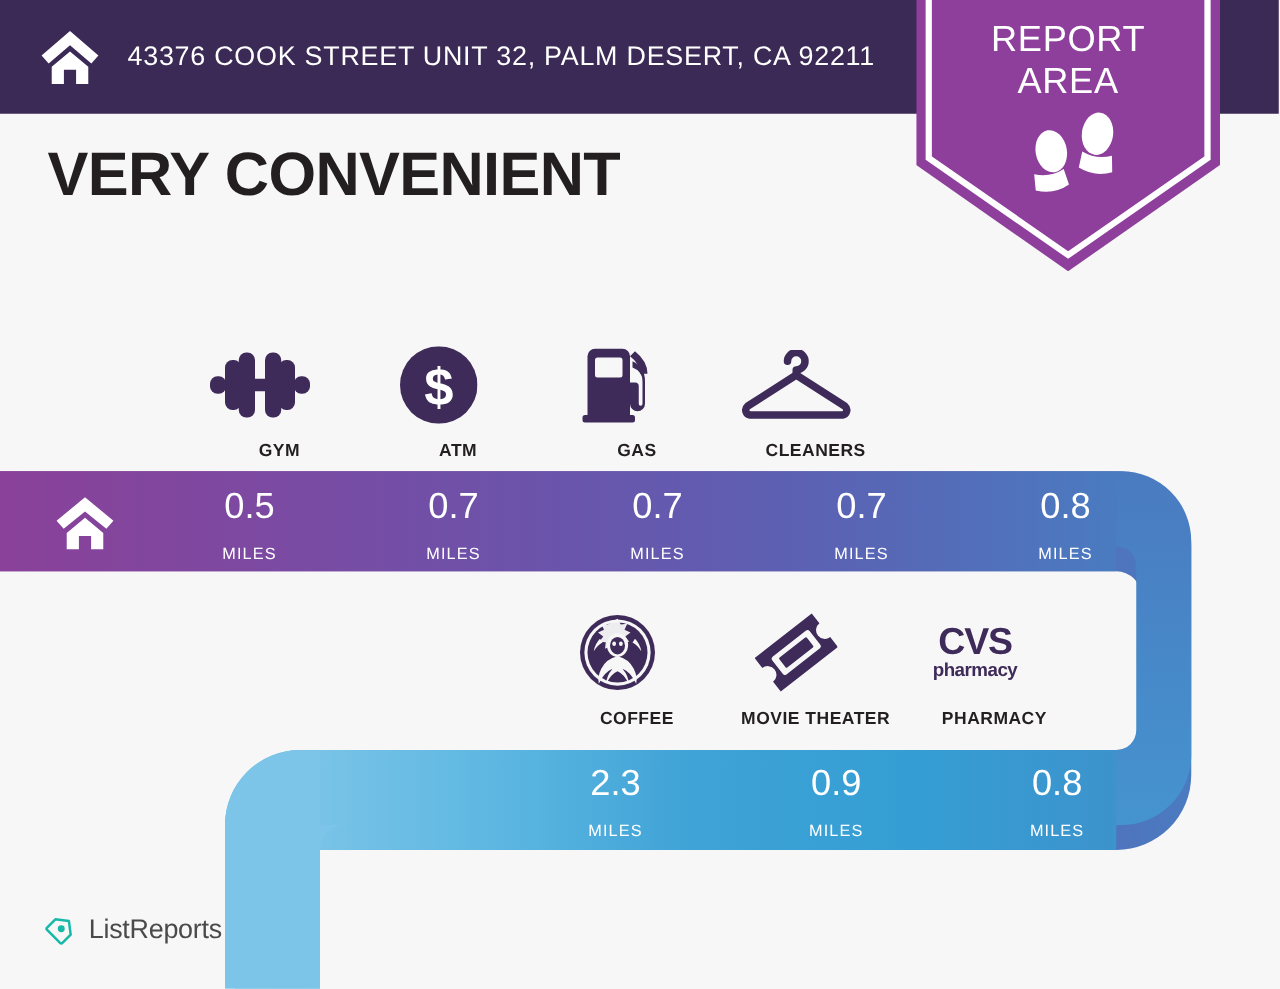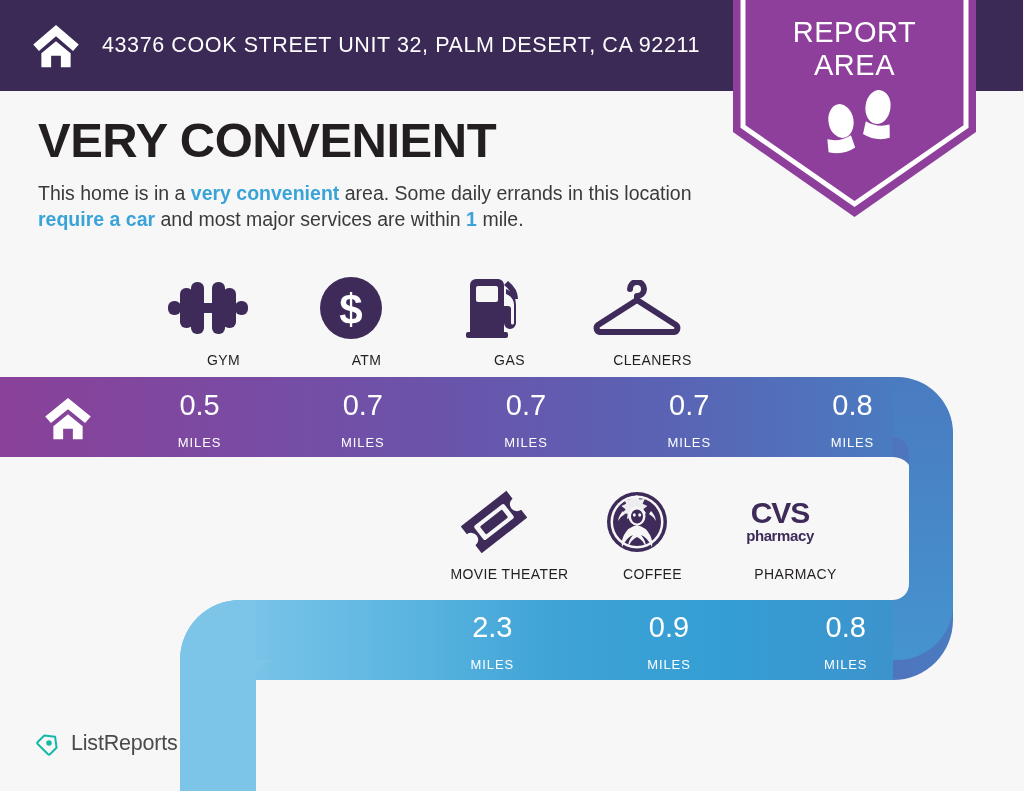--- a/index.html
+++ b/index.html
@@ -51,21 +51,21 @@
   
   .icon-row { position:absolute; z-index:4; display:flex; }
   .icon-row.row1 { left:136px; top:276px; width:780px; }
   .icon-row.row2 { left:422px; top:490px; width:494px; }
   .icon-cell {
     width:143px; display:flex; flex-direction:column;
     align-items:center; justify-content:flex-end;
   }
   .icon-glyph { height:64px; display:flex; align-items:center; justify-content:center; }
   .icon-label {
-    margin-top:12px; font-size:14px; font-weight:normal;
+    margin-top:12px; font-size:14px; font-weight:bold;
     color:#231f20; letter-spacing:0.4px; text-align:center; white-space:nowrap;margin-left:32px;
   }
 
   
   .ribbon-svg { position:absolute; left:0; top:0; width:1024px; height:791px; z-index:1; }
 
   .bar-values { position:absolute; z-index:3; display:flex;gap:36px; }
   .bar-values.row1 { left:136px; top:386px; width:780px; height:68px; }
   .bar-values.row2 { left:422px; top:608px; width:494px; height:68px; }
   .val-cell {
@@ -201,21 +201,20 @@
       </g>
     </svg>
     <div class="badge-text">
       <div>REPORT</div>
       <div>AREA</div>
     </div>
   </div>
 
   <div class="headline-wrap">
     <div class="headline">VERY CONVENIENT</div>
-    <div class="subtext"><span>This home is in a </span><span class="hl">very convenient</span><span> area. Some daily errands in this location </span><span class="hl">require a car</span><span> and most major services are within </span><span class="hl">1</span><span> mile.</span></div>
   </div>
 
   <div class="icon-row row1">
 
     <div class="icon-cell">
       <div class="icon-glyph">
         <svg width="92" height="58" viewBox="0 0 92 58" xmlns="http://www.w3.org/2000/svg">
           <g fill="#3e2b59">
             <rect x="18" y="9" width="13" height="40" rx="6"></rect>
             <rect x="29" y="3" width="13" height="52" rx="6"></rect>
@@ -294,33 +293,20 @@
       <div class="val-num">0.7</div>
       <div class="val-unit">MILES</div>
     </div>
     <div class="val-cell">
       <div class="val-num">0.8</div>
       <div class="val-unit">MILES</div>
     </div>
   </div>
 
   <div class="icon-row row2">
-
-    <div class="icon-cell">
-      <div class="icon-glyph">
-        <svg width="66" height="66" viewBox="0 0 66 66" xmlns="http://www.w3.org/2000/svg">
-          <g transform="rotate(-38 33 33)">
-            <path d="M4 16 h58 v10 a7 7 0 0 0 0 14 v10 h-58 v-10 a7 7 0 0 0 0 -14 z" fill="#3e2b59"></path>
-            <rect x="14" y="24" width="38" height="18" rx="2" fill="#f7f7f7"></rect>
-            <rect x="19" y="28" width="28" height="10" rx="1" fill="#3e2b59"></rect>
-          </g>
-        </svg>
-      </div>
-      <div class="icon-label">MOVIE THEATER</div>
-    </div>
 
     <div class="icon-cell">
       <div class="icon-glyph">
         <svg width="62" height="62" viewBox="0 0 62 62" xmlns="http://www.w3.org/2000/svg">
           <circle cx="31" cy="31" r="30" fill="#3e2b59"></circle>
           <circle cx="31" cy="31" r="26.5" fill="#f7f7f7"></circle>
           <circle cx="31" cy="31" r="24" fill="#3e2b59"></circle>
           <path d="M31 4 l2.6 4.6 l5.2 -0.6 l-2.2 4.8 l4.8 2.2 l-4.2 3.2 l3.2 4.2
                    l-5.2 0.4 l0.6 5.2 l-4.8 -2.2 l-2.6 4.6 l-2.6 -4.6 l-4.8 2.2 l0.6 -5.2
                    l-5.2 -0.4 l3.2 -4.2 l-4.2 -3.2 l4.8 -2.2 l-2.2 -4.8 l5.2 0.6 z" fill="#f7f7f7" opacity="0.95"></path>
@@ -332,20 +318,33 @@
                    q4 -8 9 -10 q5 2 9 10 q0 -6 -5 -12 q6 2 11 12 q1 -6 -2 -12 q-4 -8 -13 -10 z" fill="#f7f7f7"></path>
           <path d="M17 20 q-4 4 -5 10 q3 -5 7 -7 z" fill="#f7f7f7"></path>
           <path d="M45 20 q4 4 5 10 q-3 -5 -7 -7 z" fill="#f7f7f7"></path>
         </svg>
       </div>
       <div class="icon-label">COFFEE</div>
     </div>
 
     <div class="icon-cell">
       <div class="icon-glyph">
+        <svg width="66" height="66" viewBox="0 0 66 66" xmlns="http://www.w3.org/2000/svg">
+          <g transform="rotate(-38 33 33)">
+            <path d="M4 16 h58 v10 a7 7 0 0 0 0 14 v10 h-58 v-10 a7 7 0 0 0 0 -14 z" fill="#3e2b59"></path>
+            <rect x="14" y="24" width="38" height="18" rx="2" fill="#f7f7f7"></rect>
+            <rect x="19" y="28" width="28" height="10" rx="1" fill="#3e2b59"></rect>
+          </g>
+        </svg>
+      </div>
+      <div class="icon-label">MOVIE THEATER</div>
+    </div>
+
+    <div class="icon-cell">
+      <div class="icon-glyph">
         <svg width="92" height="58" viewBox="0 0 92 58" xmlns="http://www.w3.org/2000/svg">
           <text x="46" y="30" text-anchor="middle" font-family="'Liberation Sans',sans-serif" font-size="30" font-weight="bold" fill="#3e2b59" letter-spacing="-1">CVS</text>
           <text x="46" y="48" text-anchor="middle" font-family="'Liberation Sans',sans-serif" font-size="15" font-weight="bold" fill="#3e2b59" letter-spacing="-0.4">pharmacy</text>
         </svg>
       </div>
       <div class="icon-label">PHARMACY</div>
     </div>
   </div>
 
   <div class="bar-values row2">

